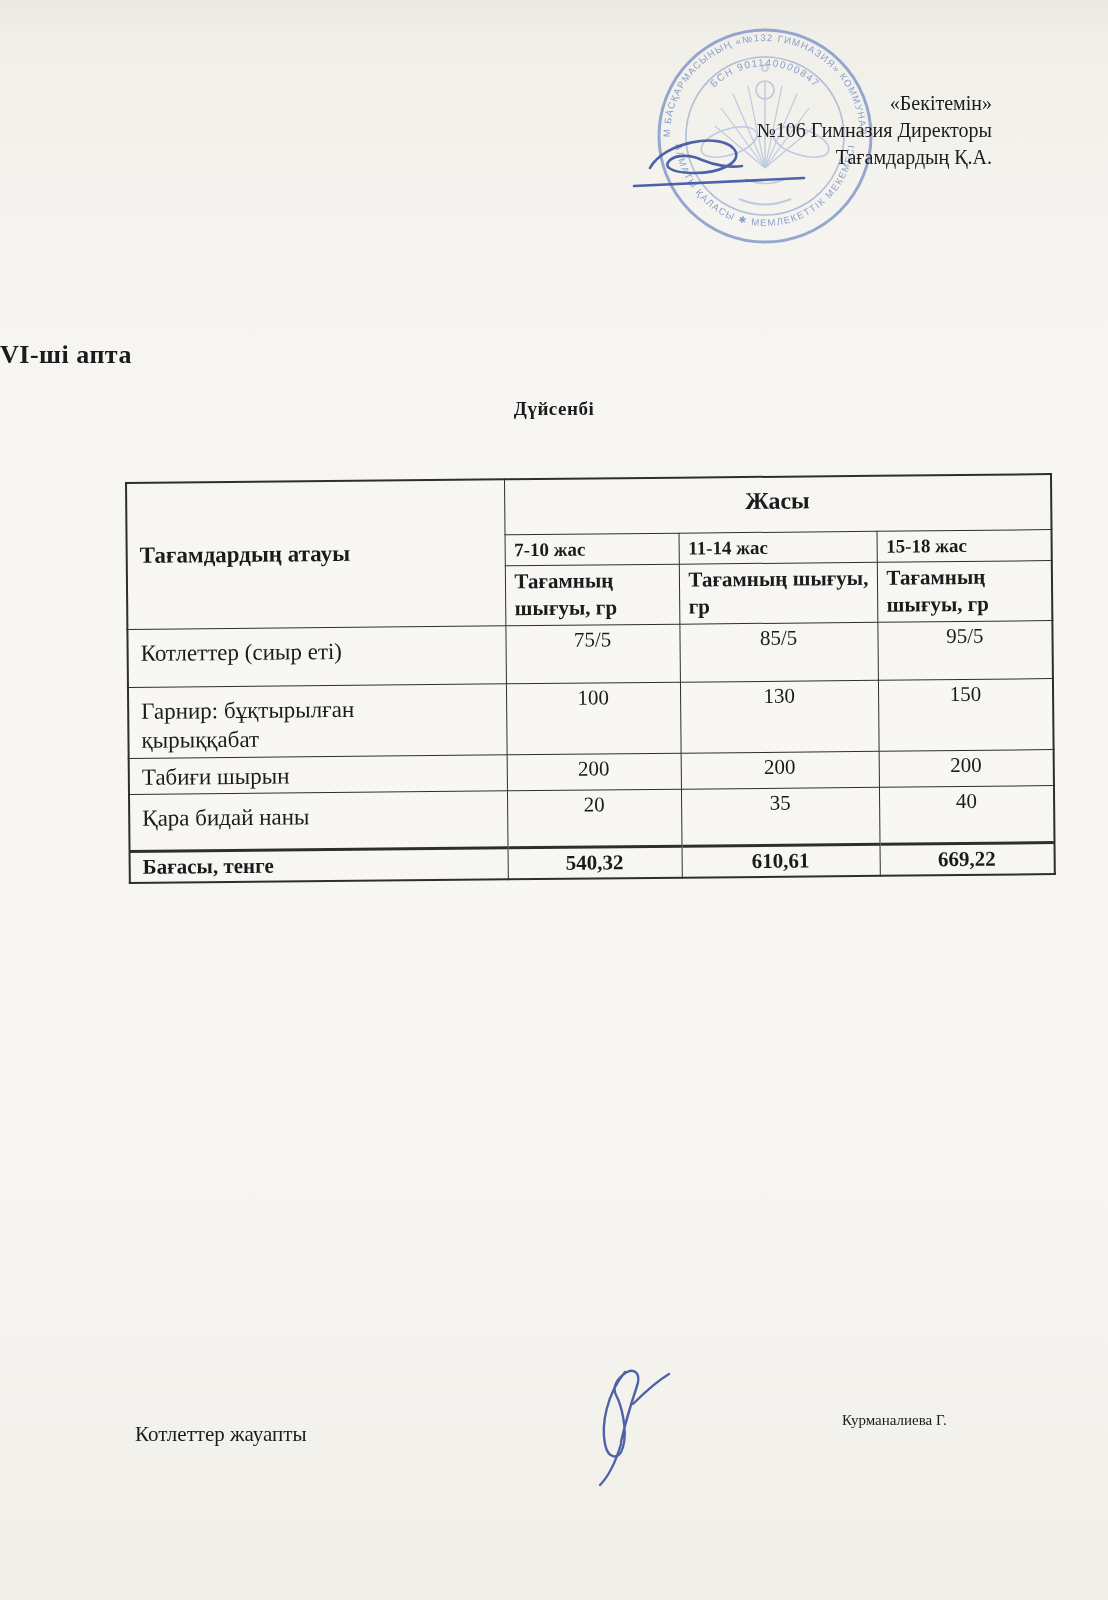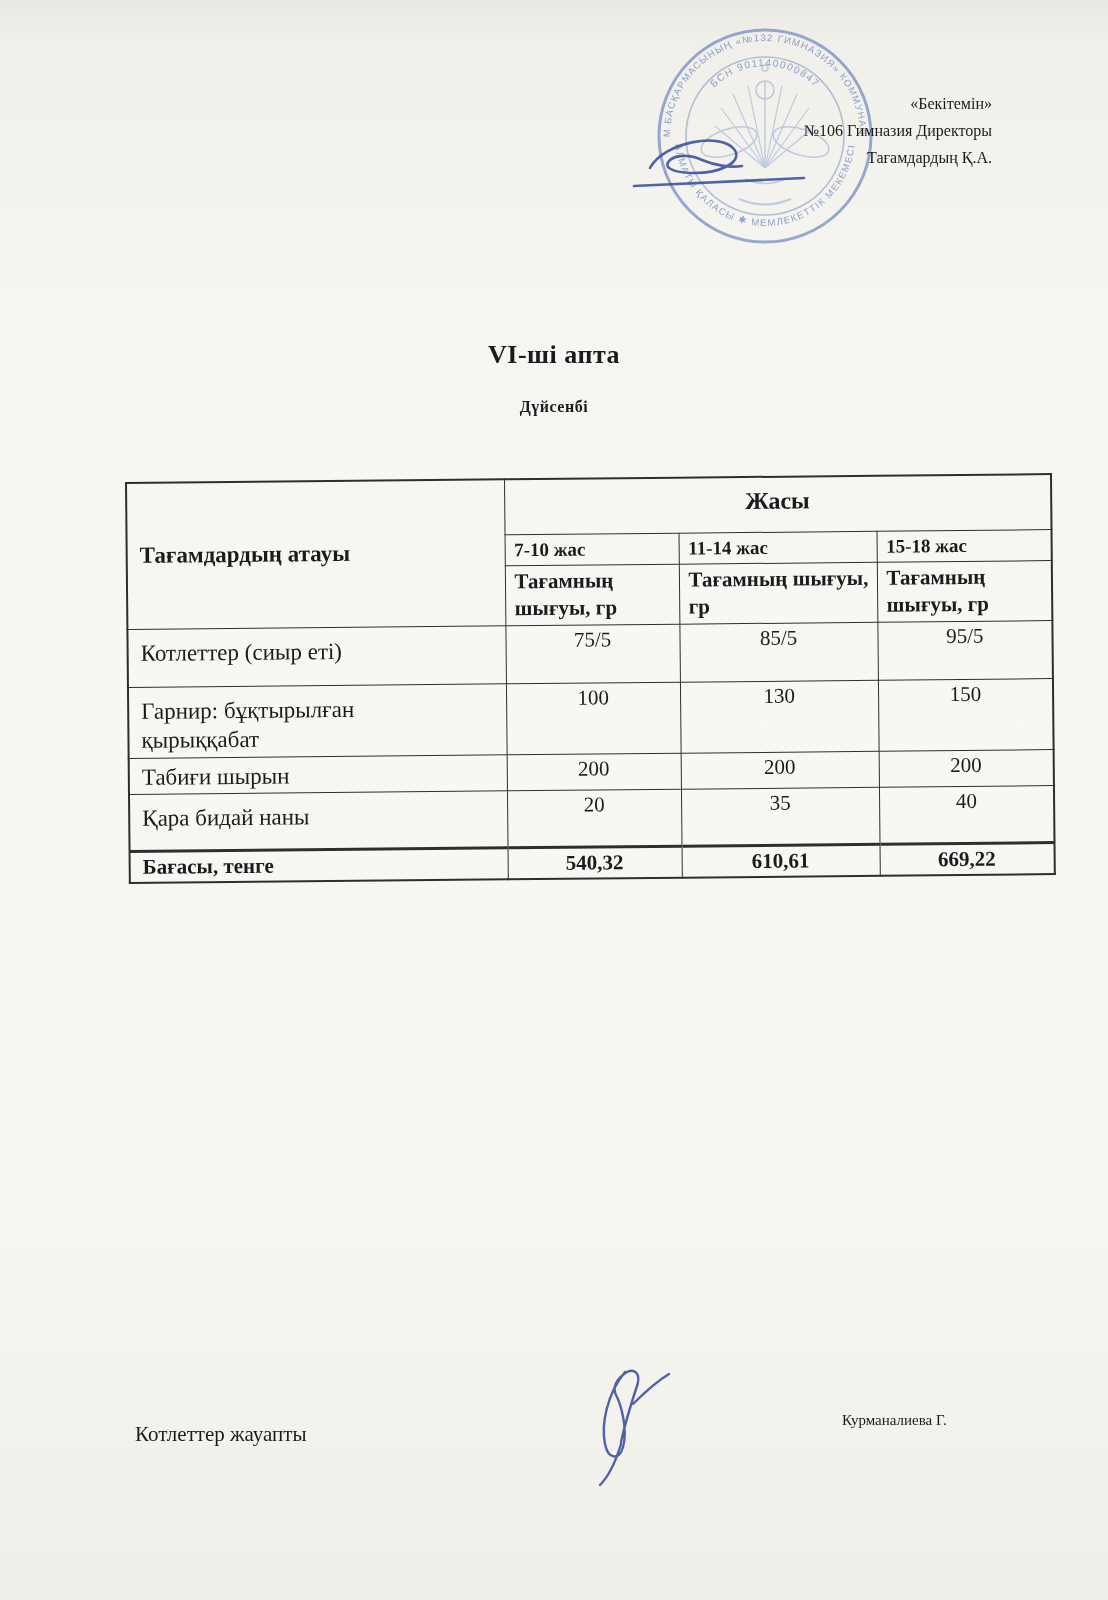--- a/index.html
+++ b/index.html
@@ -10,27 +10,27 @@
     overflow:hidden;
     font-family:"Liberation Serif","DejaVu Serif",serif;
     color:#1b1b1d;
     background:linear-gradient(180deg,#eae8e2 0%,#f1efe9 2.5%,#f6f5f1 18%,#f8f7f4 45%,#f6f5f1 78%,#f0eee8 100%);
   }
   
   .stamp{position:absolute;left:645px;top:16px;filter:blur(0.4px);opacity:.9;}
   .sig-top{position:absolute;left:630px;top:122px;filter:blur(0.3px);}
   .approval{
     position:absolute;top:90px;right:116px;
-    text-align:right;font-size:16px;line-height:27px;white-space:nowrap;
+    text-align:right;font-size:20px;line-height:27px;white-space:nowrap;
   }
   
-  .title{position:absolute;top:340px;left:0;width:1108px;text-align:center;
+  .title{position:absolute;top:340px;left:0;width:1108px;
          font-weight:bold;font-size:26px;letter-spacing:.5px;}
   .subtitle{position:absolute;top:398px;left:0;width:1108px;text-align:center;
-         font-weight:bold;font-size:16px;letter-spacing:.5px;}
+         font-weight:bold;font-size:19px;letter-spacing:.5px;}
   
   table.menu{
     position:absolute;left:125px;top:482px;width:925px;
     border-collapse:collapse;table-layout:fixed;
     transform:rotate(-0.55deg);transform-origin:left top;
     font-size:21px;
   }
   table.menu td{border:1.7px solid #2e2e30;overflow:hidden;}
   table.menu{border:2.5px solid #2e2e30;}
   td.c1h{font-weight:bold;font-size:23px;padding:0 10px 0 12px;vertical-align:middle;}

